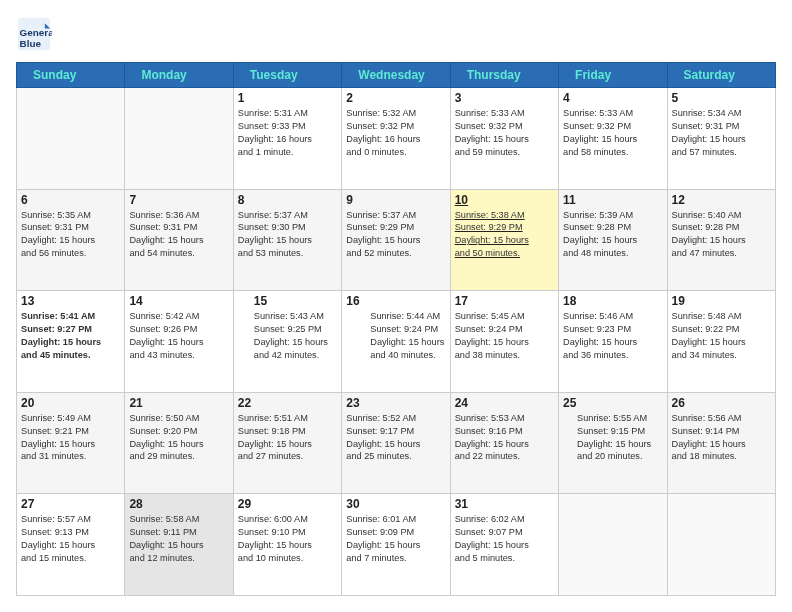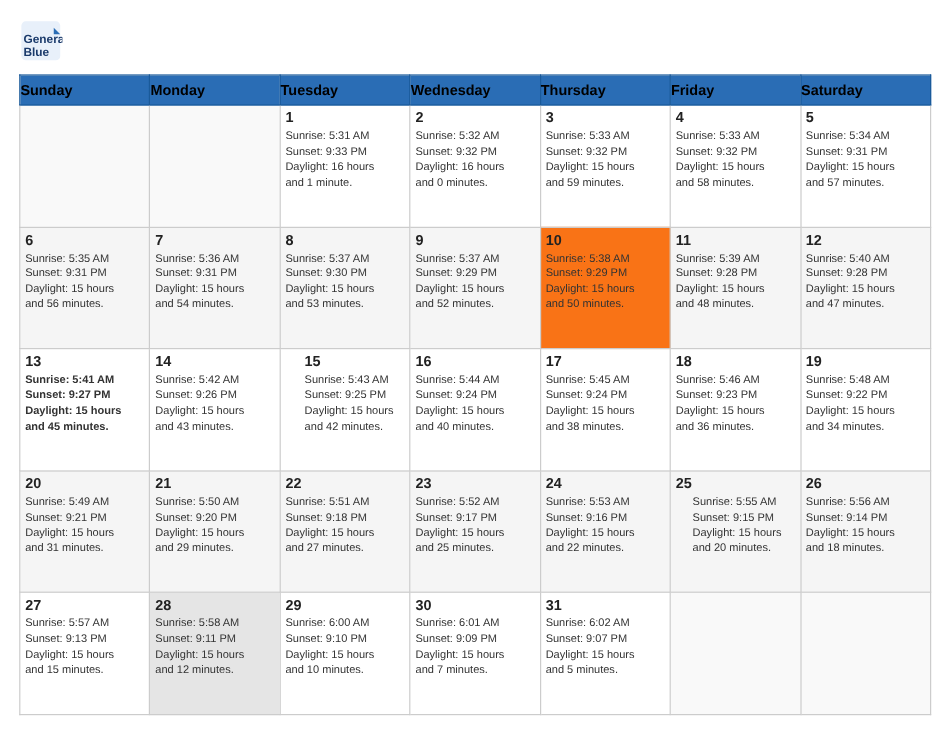--- a/index.html
+++ b/index.html
@@ -53,24 +53,24 @@
     }
     .calendar {
       flex: 1;
       border: 1px solid #ccc;
       border-collapse: collapse;
       width: 100%;
       table-layout: fixed;
     }
     .calendar th {
       background: #2a6db5;
-      color: #000000;
+      color: #5eead4;
       font-size: 12px;
       font-weight: bold;
-      padding: 5px 0;
+      padding: 5px 16px;
       text-align: left;
       border: 1px solid #1a5a9a;
     }
     .calendar td {
       border: 1px solid #ccc;
       vertical-align: top;
       padding: 3px 4px;
       font-size: 9.5px;
       color: #222;
       background: #fff;
@@ -198,21 +198,21 @@
 Daylight: 15 hours
 and 53 minutes.</div>
           </td>
           <td style="background: rgb(245, 245, 245);">
             <span class="day-num">9</span>
             <div class="day-info" style="white-space: pre-line;">Sunrise: 5:37 AM
 Sunset: 9:29 PM
 Daylight: 15 hours
 and 52 minutes.</div>
           </td>
-          <td style="background: #f97316;">
+          <td style="background: #fef9c3; text-decoration: underline;">
             <span class="day-num">10</span>
             <div class="day-info" style="white-space: pre-line;">Sunrise: 5:38 AM
 Sunset: 9:29 PM
 Daylight: 15 hours
 and 50 minutes.</div>
           </td>
           <td style="background: rgb(245, 245, 245);">
             <span class="day-num">11</span>
             <div class="day-info" style="white-space: pre-line;">Sunrise: 5:39 AM
 Sunset: 9:28 PM
@@ -244,21 +244,21 @@
           </td>
           <td style="background: rgb(255, 255, 255); padding-left: 20px;">
             <span class="day-num">15</span>
             <div class="day-info" style="white-space: pre-line;">Sunrise: 5:43 AM
 Sunset: 9:25 PM
 Daylight: 15 hours
 and 42 minutes.</div>
           </td>
           <td style="background: rgb(255, 255, 255);">
             <span class="day-num">16</span>
-            <div class="day-info" style="white-space: pre-line;">Sunrise: 5:44 AM
+            <div class="day-info" style="white-space: pre-line; margin-left: 24px;">Sunrise: 5:44 AM
 Sunset: 9:24 PM
 Daylight: 15 hours
 and 40 minutes.</div>
           </td>
           <td style="background: rgb(255, 255, 255);">
             <span class="day-num">17</span>
             <div class="day-info" style="white-space: pre-line;">Sunrise: 5:45 AM
 Sunset: 9:24 PM
 Daylight: 15 hours
 and 38 minutes.</div>

